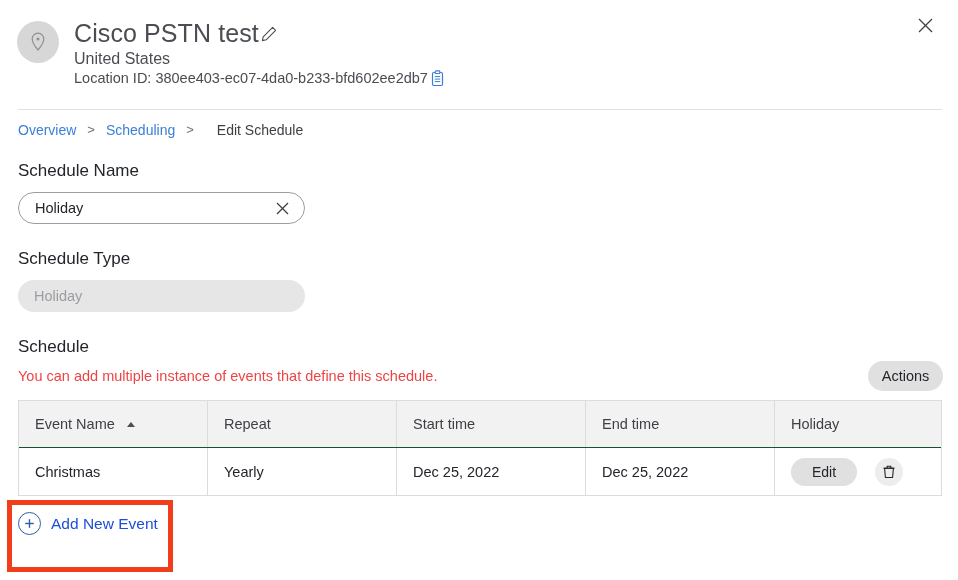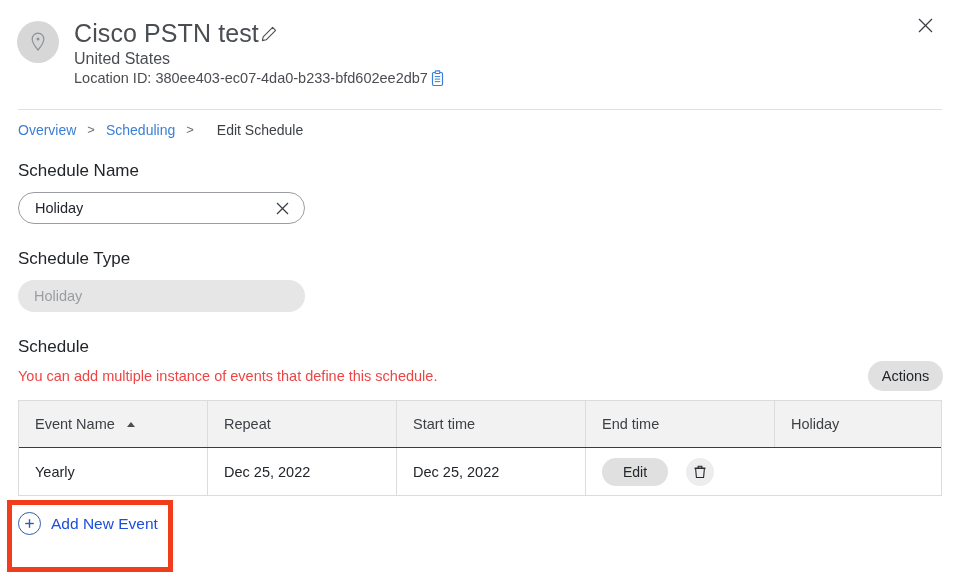--- a/index.html
+++ b/index.html
@@ -267,20 +267,21 @@
             </svg>
         </span>
       </div>
       <div class="cell th c1">Repeat</div>
       <div class="cell th c2">Start time</div>
       <div class="cell th c3">End time</div>
       <div class="cell th c4">Holiday</div>
     </div>
 
     <div class="table-row">
+      <div class="cell td c0">Christmas</div>
       <div class="cell td c1">Yearly</div>
       <div class="cell td c2">Dec 25, 2022</div>
       <div class="cell td c3">Dec 25, 2022</div>
       <div class="cell td c4">
         <button class="edit-btn">Edit</button>
         <button class="trash-btn">
           <svg width="14" height="15" viewBox="0 0 14 15">
             <path d="M2.6 4.2h8.8l-.8 9.3H3.4z" fill="none" stroke="#22252a" stroke-width="1.1" stroke-linejoin="round"></path>
             <line x1="1.4" y1="4.2" x2="12.6" y2="4.2" stroke="#22252a" stroke-width="1.1"></line>
             <path d="M5.2 4.2V2.3h3.6v1.9" fill="none" stroke="#22252a" stroke-width="1.1"></path>

